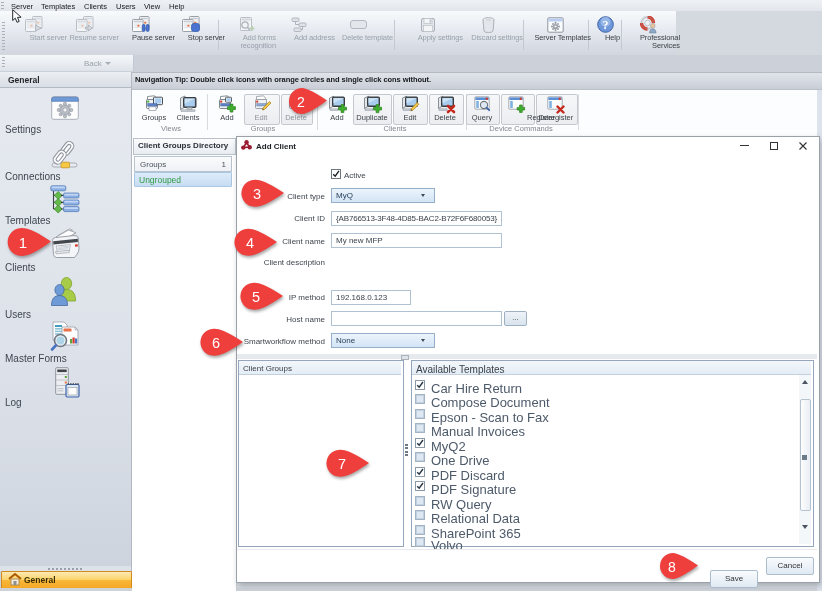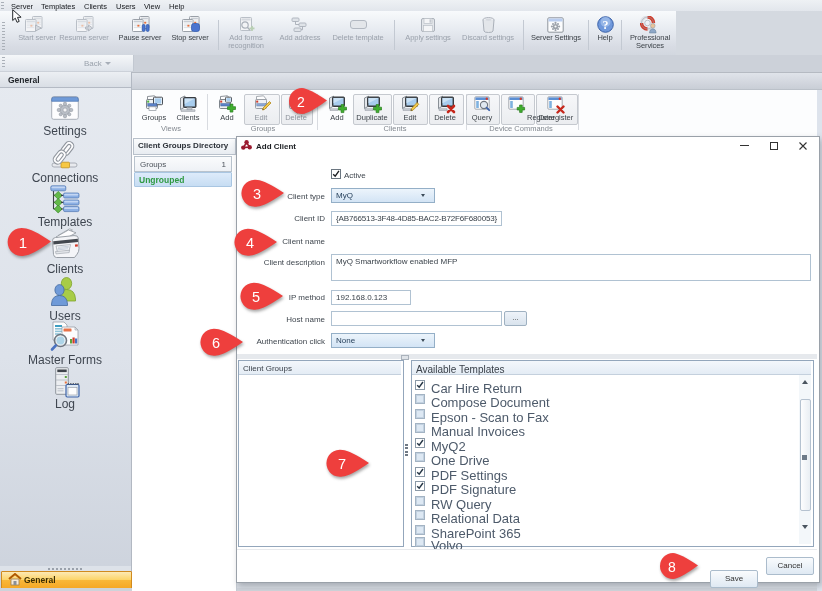--- a/index.html
+++ b/index.html
@@ -1,25 +1,25 @@
 <!DOCTYPE html>
 <html><head><meta charset="utf-8"><style>
 html,body{margin:0;padding:0}
 #root{position:relative;width:822px;height:591px;overflow:hidden;background:#d6dbe2;font-family:"Liberation Sans",sans-serif;-webkit-font-smoothing:antialiased}
 .ab{position:absolute}
-.ctr{text-align:center}
+.ctr{text-align:right}
 .dis{color:#9ba2ac}
 .en{color:#3c4248}
 .tlbl{font-size:7.5px;line-height:8px;letter-spacing:-0.1px}
 .sep1{position:absolute;top:20px;height:30px;width:1px;background:#c3c9d2}
 .t2box{position:absolute;top:94px;height:29px;border:1px solid #c5c9cf;border-radius:2px;background:linear-gradient(#f6f7f9,#ebedf0)}
 .t2lbl{position:absolute;font-size:7.5px;width:60px;text-align:center;color:#3c4248}
 .t2cap{position:absolute;top:124px;font-size:7.5px;color:#82888f;text-align:center}
 .t2sep{position:absolute;top:94px;height:36px;width:1px;background:#d8dbe0}
-.sblbl{position:absolute;font-size:12px;color:#3f4650;width:120px;left:5px;text-align:center}
+.sblbl{position:absolute;font-size:10px;color:#3f4650;width:120px;left:5px;}
 .flabel{position:absolute;width:115px;text-align:right;font-size:8px;color:#3f464e}
 .tbox{position:absolute;background:#fff;border:1px solid #b0c2d2;font-size:8px;color:#3a424a;line-height:13px;padding:0 0 0 4px;white-space:nowrap;overflow:hidden}
 .combo{position:absolute;border:1px solid #94afc7;background:linear-gradient(#ecf4fb,#d3e4f5);font-size:8px;color:#27415c;line-height:13px;padding-left:4px}
 .carr{position:absolute;width:0;height:0;border-left:2.8px solid transparent;border-right:2.8px solid transparent;border-top:3.5px solid #3c4b59}
 .item{position:absolute;font-size:13px;color:#4d5a6a;left:431px}
 .cb{position:absolute;width:8px;height:8px;border:1px solid #8b99a7;background:#fff}
 .cbu{position:absolute;width:8px;height:8px;border:1px solid #a3b3c3;background:#dde8f3;box-shadow:inset 0 0 0 1px #c2d1e0}
 .btn{position:absolute;width:46px;height:16px;border:1px solid #abbccc;border-radius:2px;background:linear-gradient(#f9fbfd,#dfe9f3);font-size:8px;color:#333;text-align:center;line-height:15px}
 .bal{position:absolute;filter:drop-shadow(1px 2px 1.5px rgba(60,60,60,.45))}
 </style></head><body>
@@ -47,21 +47,21 @@
 
 <div class="ab ctr tlbl dis" style="left:7px;top:34px;width:60px">Start server</div>
 <div class="ab ctr tlbl dis" style="left:49px;top:34px;width:70px">Resume server</div>
 <div class="ab ctr tlbl en" style="left:105px;top:34px;width:70px">Pause server</div>
 <div class="ab ctr tlbl en" style="left:155px;top:34px;width:70px">Stop server</div>
 <div class="ab ctr tlbl dis" style="left:216px;top:34px;width:60px">Add forms<br>recognition</div>
 <div class="ab ctr tlbl dis" style="left:265px;top:34px;width:70px">Add address</div>
 <div class="ab ctr tlbl dis" style="left:323px;top:34px;width:70px">Delete template</div>
 <div class="ab ctr tlbl dis" style="left:393px;top:34px;width:70px">Apply settings</div>
 <div class="ab ctr tlbl dis" style="left:453px;top:34px;width:70px">Discard settings</div>
-<div class="ab ctr tlbl en" style="left:521px;top:34px;width:70px">Server Settings</div>
+<div class="ab ctr tlbl en" style="left:521px;top:34px;width:70px">Server Templates</div>
 <div class="ab ctr tlbl en" style="left:590px;top:34px;width:30px">Help</div>
 <div class="ab ctr tlbl en" style="left:620px;top:34px;width:60px">Professional<br>Services</div>
 
 <div id="tbicons">
 
  <svg class="ab" style="left:25px;top:16px" width="18" height="16" viewBox="0 0 18 16">
   <rect x="7.5" y="0.5" width="9.5" height="12" rx="0.8" fill="#f4f5f7" stroke="#b9bfc7"></rect>
   <rect x="8.6" y="1.6" width="7.3" height="1.8" fill="#d8dce2"></rect>
   <path d="M8.8 5 H16 M8.8 6.8 H16 M8.8 8.6 H16" stroke="#dfe3e8" stroke-width="0.9" fill="none"></path>
   <rect x="12.2" y="5.8" width="2" height="1.8" fill="#ecc0a8"></rect>
@@ -306,20 +306,21 @@
  <path d="M1 6 L7 1 L13 6" fill="none" stroke="#b05a00" stroke-width="2"></path>
  <rect x="3" y="6" width="8" height="6" fill="#f5e9d7" stroke="#9a7b4f" stroke-width="0.8"></rect>
  <rect x="5.5" y="8" width="3" height="4" fill="#8a8f96"></rect>
 </svg>
 <div class="ab" style="left:0;top:588px;width:822px;height:3px;background:#ced3da"></div>
 
 <div class="ab" style="left:132px;top:88px;width:685px;height:495px;background:#fcfdfe"></div>
 <div class="ab" style="left:817px;top:88px;width:5px;height:503px;background:#dde3ec"></div>
 
 <div class="ab" style="left:132px;top:72px;width:690px;height:16px;background:linear-gradient(#e0e4ea,#d2d6de 60%,#c9ced6);border-bottom:1px solid #bbc1c9;border-top:1px solid #b5bac2"></div>
+<div class="ab" style="left:135px;top:75px;font-size:7.5px;font-weight:bold;color:#15181c;letter-spacing:-0.05px">Navigation Tip: Double click icons with orange circles and single click cons without.</div>
 
 <div class="t2sep" style="left:207px"></div>
 <div class="t2sep" style="left:317px"></div>
 <div class="t2sep" style="left:466px"></div>
 <div class="t2sep" style="left:578px"></div>
 
 <div class="t2box" style="left:244px;width:34px"></div>
 <div class="t2box" style="left:281px;width:30px"></div>
 <div class="t2box" style="left:353px;width:37px"></div>
 <div class="t2box" style="left:393px;width:33px"></div>
@@ -457,21 +458,21 @@
 </div>
 
 <div class="ab" style="left:132px;top:137px;width:104px;height:454px;background:#fff;border-right:1px solid #c6ccd4"></div>
 <div class="ab" style="left:133px;top:138px;width:101px;height:15px;background:linear-gradient(#fbfcfd,#e8ecf1);border:1px solid #b9c1cb"></div>
 <div class="ab" style="left:138px;top:141px;font-size:8px;font-weight:bold;color:#2c3138">Client Groups Directory</div>
 <div class="ab" style="left:134px;top:156px;width:96px;height:14px;background:linear-gradient(#fafbfc,#eef1f5);border:1px solid #b9c3cd;font-size:8px;color:#4c535b">
       <span class="ab" style="left:5px;top:3px">Groups</span>
       <span class="ab" style="right:5px;top:3px">1</span>
     </div>
 <div class="ab" style="left:134px;top:172px;width:96px;height:13px;background:linear-gradient(#ddebfa,#c7ddf3);border:1px solid #a9c6e2;border-radius:1px"></div>
-<div class="ab" style="left:139px;top:175px;font-size:8.5px;font-weight:bold;color:#2f9a43">Ungrouped</div>
+<div class="ab" style="left:139px;top:175px;font-size:8.5px;font-weight:normal;color:#2f9a43">Ungrouped</div>
 
 <div class="ab" style="left:236px;top:136px;width:582px;height:445px;background:#fff;border:1px solid #9aa1a9;box-shadow:2px 3px 6px rgba(80,85,95,.35)"></div>
 <div id="dlgtitle">
  <svg class="ab" style="left:241px;top:140px" width="11" height="10" viewBox="0 0 11 10">
   <path d="M2.5 7.5 L5.5 2.5 L8.5 7 Z" fill="none" stroke="#9b1b30" stroke-width="1.6"></path>
   <circle cx="2.3" cy="7.6" r="2.2" fill="#9b1b30"></circle>
   <circle cx="5.6" cy="2.3" r="2.2" fill="#9b1b30"></circle>
   <circle cx="8.7" cy="7.3" r="2.2" fill="#9b1b30"></circle>
  </svg>
  <div class="ab" style="left:256px;top:142px;font-size:8px;font-weight:bold;color:#1b1e22">Add Client</div>
@@ -489,32 +490,32 @@
 <div class="ab" style="left:344px;top:171px;font-size:8px;color:#3f464e">Active</div>
 
 <div class="flabel" style="left:210px;top:192px">Client type</div>
 <div class="combo" style="left:331px;top:188px;width:98px;height:13px">MyQ</div>
 <div class="carr" style="left:421px;top:194px"></div>
 
 <div class="flabel" style="left:210px;top:214px">Client ID</div>
 <div class="tbox" style="left:331px;top:211px;width:165px;height:13px;letter-spacing:-0.15px">{AB766513-3F48-4D85-BAC2-B72F6F680053}</div>
 
 <div class="flabel" style="left:210px;top:237px">Client name</div>
+<div class="tbox" style="left:331px;top:233px;width:165px;height:13px">My new MFP</div>
 
 <div class="flabel" style="left:210px;top:258px">Client description</div>
-<div class="tbox" style="left:331px;top:254px;width:474px;height:25px">MyQ Smartworkflow enabled MFP</div>
 
 <div class="flabel" style="left:210px;top:293px">IP method</div>
 <div class="tbox" style="left:331px;top:290px;width:74px;height:13px">192.168.0.123</div>
 
 <div class="flabel" style="left:210px;top:315px">Host name</div>
 <div class="tbox" style="left:331px;top:311px;width:165px;height:13px"></div>
 <div class="ab" style="left:504px;top:311px;width:21px;height:13px;border:1px solid #9fb1c1;border-radius:2px;background:linear-gradient(#eef3f9,#d9e3ed);font-size:8px;color:#444;text-align:center;line-height:11px">...</div>
 
-<div class="flabel" style="left:210px;top:337px">Authentication click</div>
+<div class="flabel" style="left:210px;top:337px">Smartworkflow method</div>
 <div class="combo" style="left:331px;top:333px;width:98px;height:13px">None</div>
 <div class="carr" style="left:421px;top:339px"></div>
 
 <div class="ab" style="left:237px;top:354px;width:580px;height:5px;background:#e6e9ed"></div>
 <div class="ab" style="left:401px;top:355px;width:6px;height:3px;border:1px solid #aab2bb;background:#dfe3e8"></div>
 
 <div class="ab" style="left:238px;top:360px;width:164px;height:185px;background:#fff;border:1px solid #93a6bb"></div>
 <div class="ab" style="left:239px;top:361px;width:162px;height:13px;background:linear-gradient(#f3f7fb,#e4ecf5);border-bottom:1px solid #c4d0dd"></div>
 <div class="ab" style="left:243px;top:364px;font-size:8px;color:#3a414a">Client Groups</div>
 
@@ -539,21 +540,21 @@
       <svg class="ab" style="left:416px;top:439px" width="8" height="8" viewBox="0 0 10 10">
         <path d="M1.5 5.2 L4 7.8 L8.7 1.2" fill="none" stroke="#273746" stroke-width="1.8"></path>
       </svg>
       <div class="item" style="top:439px">MyQ2</div>
  <div class="cbu" style="left:415px;top:452px"></div>
       <div class="item" style="top:453px">One Drive</div>
  <div class="cb" style="left:415px;top:467px"></div>
       <svg class="ab" style="left:416px;top:468px" width="8" height="8" viewBox="0 0 10 10">
         <path d="M1.5 5.2 L4 7.8 L8.7 1.2" fill="none" stroke="#273746" stroke-width="1.8"></path>
       </svg>
-      <div class="item" style="top:468px">PDF Settings</div>
+      <div class="item" style="top:468px">PDF Discard</div>
  <div class="cb" style="left:415px;top:481px"></div>
       <svg class="ab" style="left:416px;top:482px" width="8" height="8" viewBox="0 0 10 10">
         <path d="M1.5 5.2 L4 7.8 L8.7 1.2" fill="none" stroke="#273746" stroke-width="1.8"></path>
       </svg>
       <div class="item" style="top:482px">PDF Signature</div>
  <div class="cbu" style="left:415px;top:496px"></div>
       <div class="item" style="top:497px">RW Query</div>
  <div class="cbu" style="left:415px;top:510px"></div>
       <div class="item" style="top:511px">Relational Data</div>
  <div class="cbu" style="left:415px;top:525px"></div>

